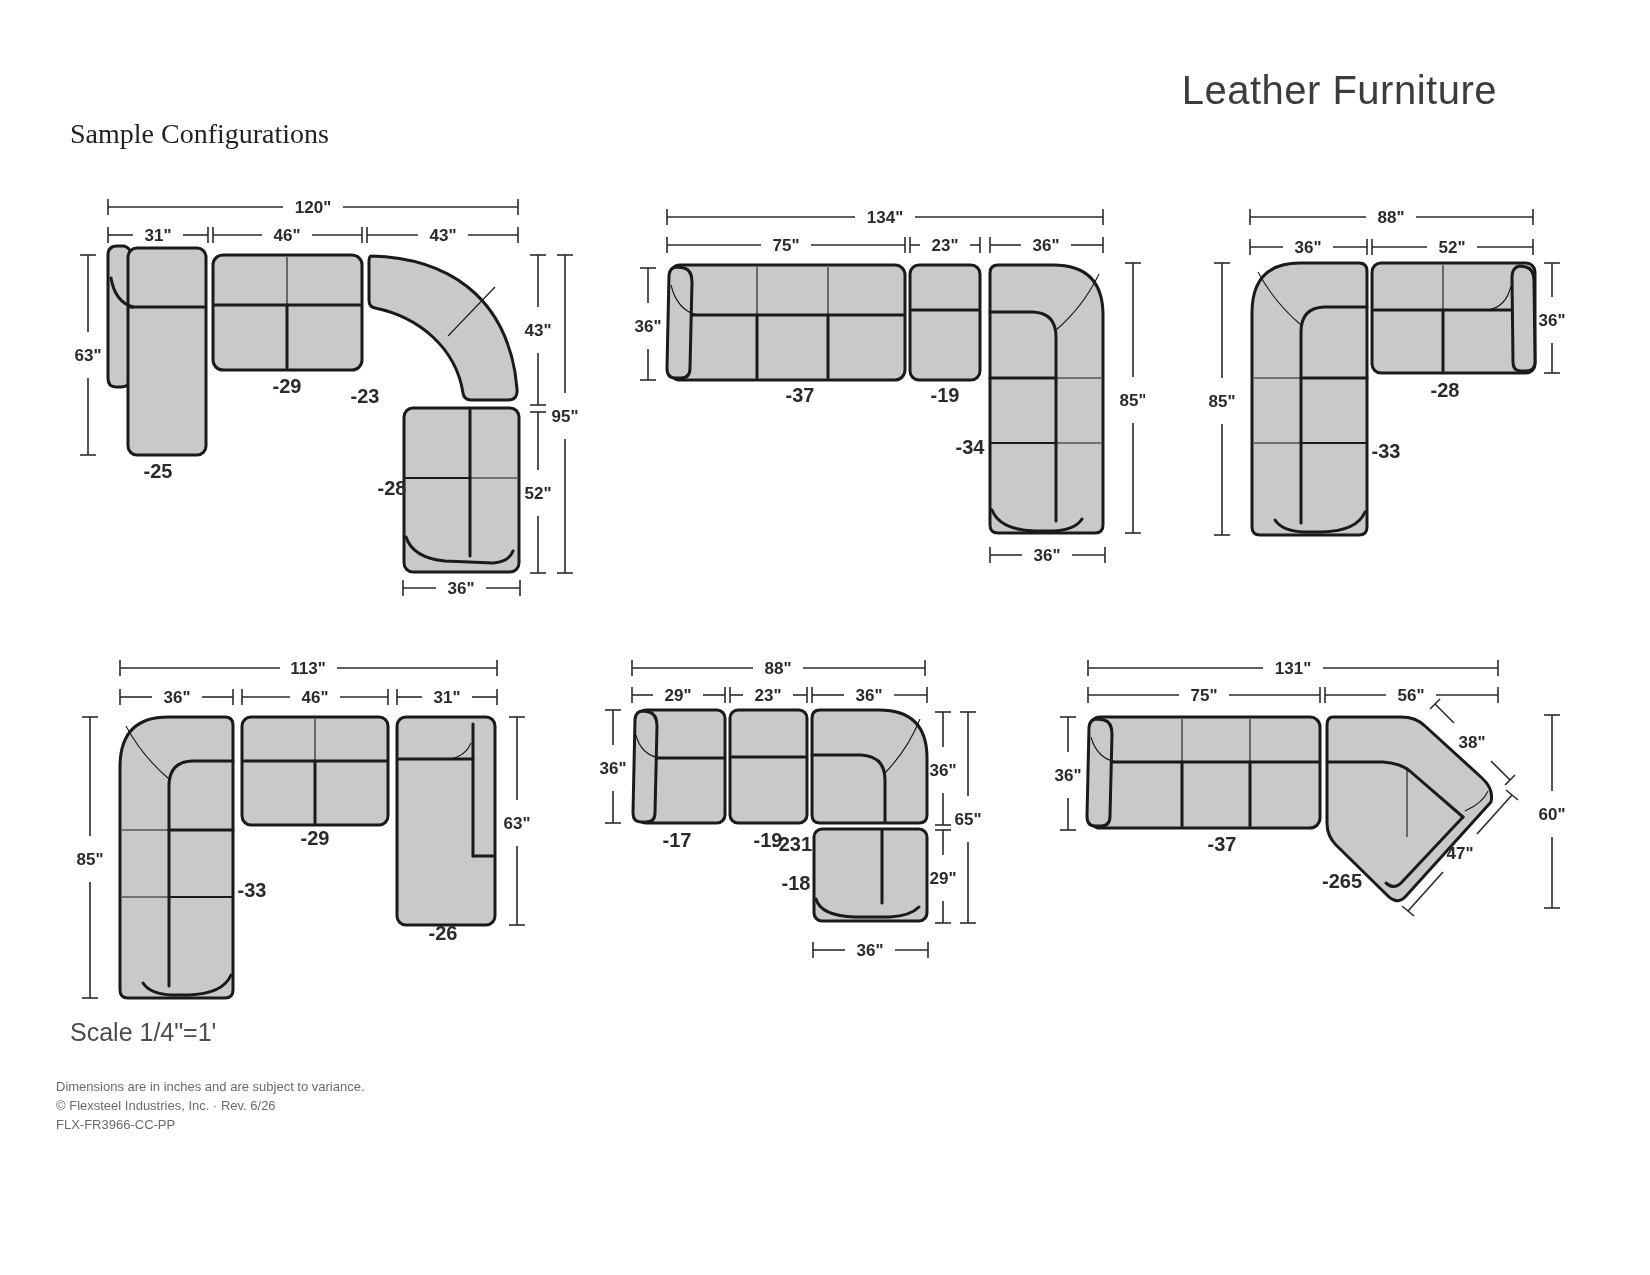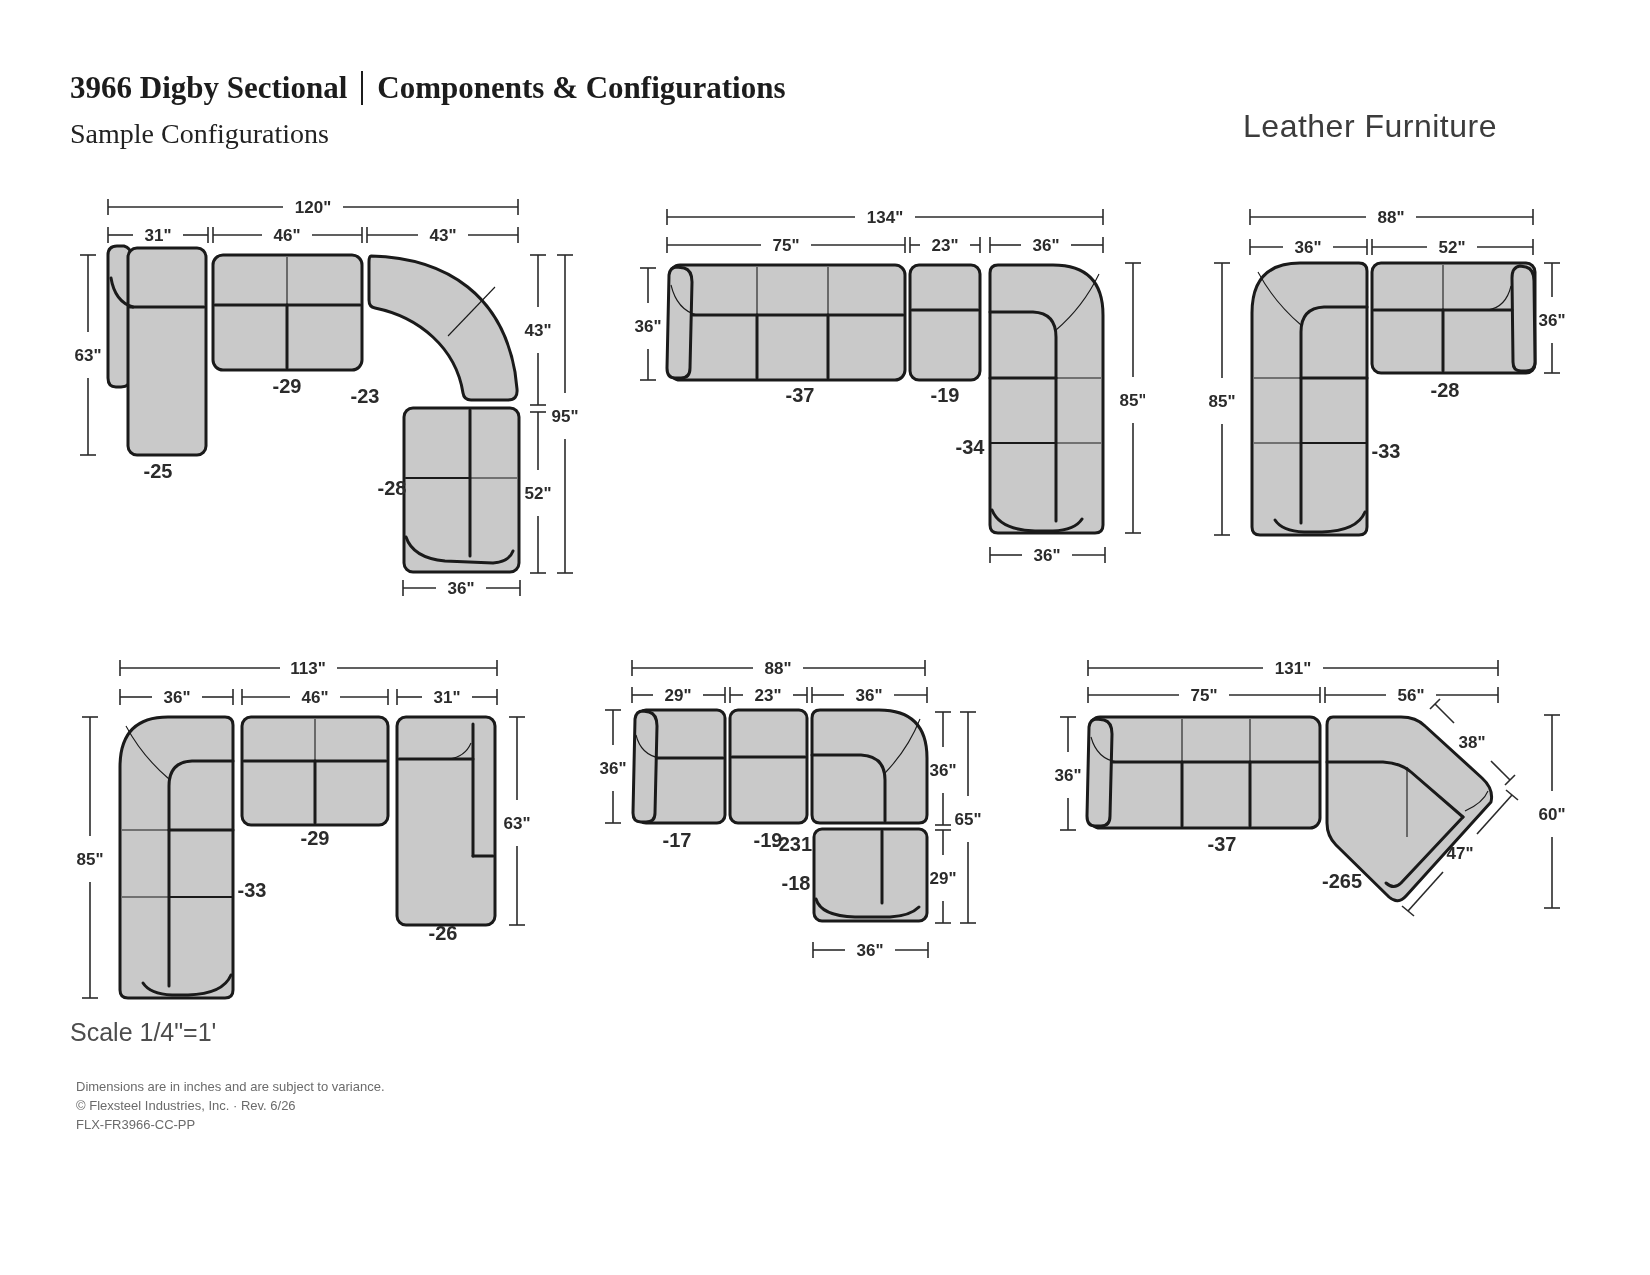--- a/index.html
+++ b/index.html
@@ -3,46 +3,43 @@
 <meta charset="utf-8">
 <title>3966 Digby Sectional | Components &amp; Configurations</title>
 <style>
   html,body{margin:0;padding:0;background:#ffffff;}
   .page{position:relative;width:1650px;height:1275px;background:#ffffff;overflow:hidden;
         font-family:"Liberation Sans", sans-serif;}
   .hdr-title{position:absolute;left:70px;top:70px;font-family:"Liberation Serif", serif;
              font-weight:700;font-size:31px;color:#1c1c1c;white-space:nowrap;}
   .hdr-title .divider{display:inline-block;width:2px;height:34px;background:#1c1c1c;
              margin:0 14px;vertical-align:-7px;}
-  .hdr-cat{position:absolute;right:153px;top:68px;font-size:32px;color:#3c3c3c;
-           font-weight:300;letter-spacing:0.5px;margin-top:40px;}
+  .hdr-cat{position:absolute;right:153px;top:68px;font-size:40px;color:#3c3c3c;
+           font-weight:300;letter-spacing:0.5px;}
   .hdr-sub{position:absolute;left:70px;top:118px;font-family:"Liberation Serif", serif;
            font-size:28px;color:#222;}
   .cfg{position:absolute;}
   .piece{fill:#c9c9c9;stroke:#1a1a1a;stroke-width:3;stroke-linejoin:round;}
   .seam{fill:none;stroke:#1a1a1a;stroke-width:3;stroke-linecap:round;}
   .seam2{fill:none;stroke:#1a1a1a;stroke-width:2.2;stroke-linecap:round;}
   .thin{fill:none;stroke:#1a1a1a;stroke-width:1.1;}
   .dim line{stroke:#2b2b2b;stroke-width:1.6;}
   .dimtxt{font:700 17px "Liberation Sans", sans-serif;fill:#2b2b2b;text-anchor:middle;}
   .lbl{font:700 20px "Liberation Sans", sans-serif;fill:#2b2b2b;text-anchor:middle;}
   .ftr-scale{position:absolute;left:70px;top:1018px;font-size:25px;color:#4d4d4d;font-weight:300;}
-  .ftr-notes{position:absolute;left:76px;top:1078px;font-size:13px;color:#6b6b6b;line-height:1.45;}
+  .ftr-notes{position:absolute;left:56px;top:1078px;font-size:13px;color:#6b6b6b;line-height:1.45;}
   .ftr-logo{position:absolute;left:1172px;top:1094px;font-size:30px;font-weight:600;
             color:#3f444b;letter-spacing:22px;white-space:nowrap;}
   .ftr-logo .reg{font-size:12px;letter-spacing:0;vertical-align:14px;margin-left:-12px;}
 </style>
 </head>
 <body>
 
 <div class="page">
 
-  <div class="hdr-title">
-    <span>3966 Digby Sectional</span><span class="divider"></span><span>Components &amp; Configurations</span>
-  </div>
   <div class="hdr-cat">Leather Furniture</div>
   <div class="hdr-sub">Sample Configurations</div>
 
   <svg class="cfg" style="left:65px;top:190px" width="520" height="410" viewBox="0 0 520 410">
 
     <g>
       <path class="piece" d="M 52,56 L 59,56 Q 67,58 67,70 L 65,188 Q 65,197 56,197 L 51,197 Q 43,197 43,188 L 43,65 Q 43,56 52,56 Z"></path>
       <rect class="piece" x="63" y="58" width="78" height="207" rx="9"></rect>
       <path class="seam" d="M 65,117 L 139,117"></path>
       <path class="seam" d="M 46,88 Q 50,112 68,117"></path>

